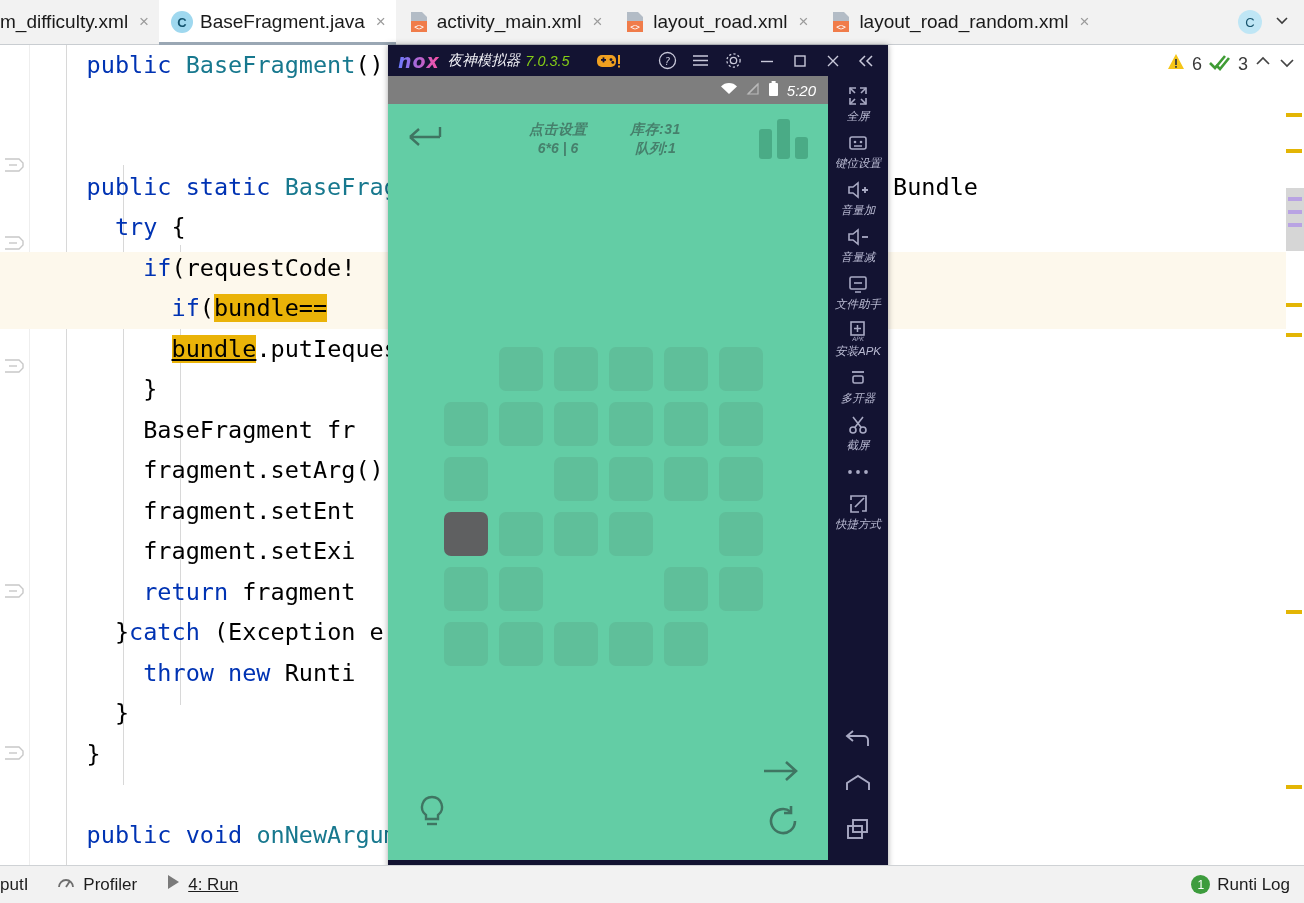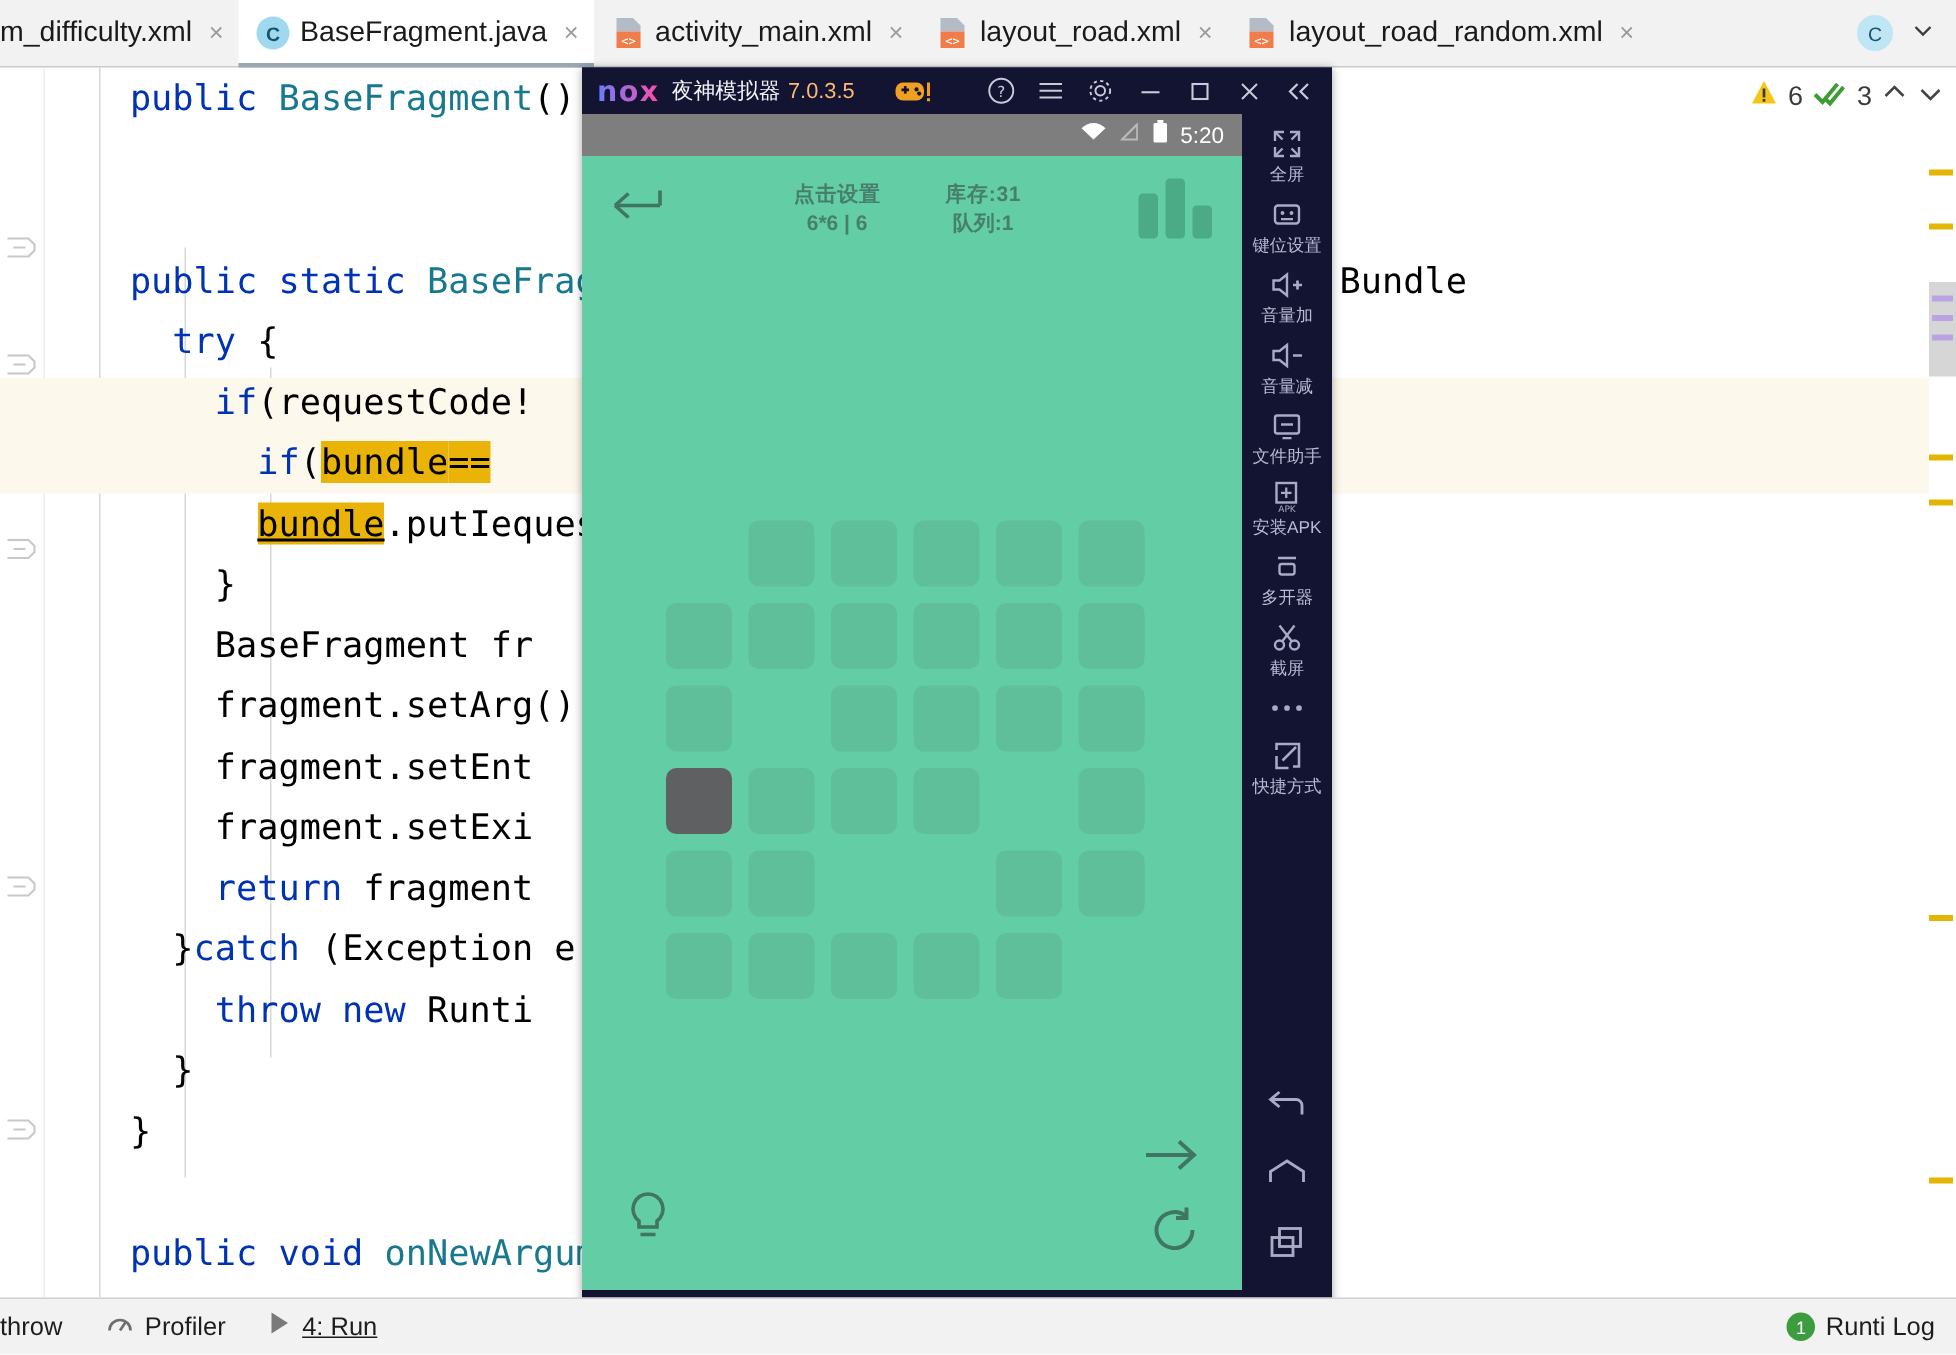--- a/index.html
+++ b/index.html
@@ -98,35 +98,36 @@
   .scroll-thumb .bar {
     position: absolute; left: 2px; width: 14px; height: 4px; background: #b9a3e3;
   }
 
   
   .nox {
     position: absolute; left: 388px; top: 45px;
     width: 500px; height: 828px;
     background: #131332;
     box-shadow: 0 0 6px rgba(0,0,0,.35);
+    font-style: italic;
   }
   .nox-title {
     position: relative; height: 31px; width: 500px;
     background: #131332; color: #ffffff;
     display: flex; align-items: center; padding: 0 6px;
   }
   .nox-logo {
     font-size: 19px; letter-spacing: 1px; margin: 0 8px 0 4px;
     font-family: "DejaVu Sans", sans-serif;
     background: linear-gradient(90deg,#6a7bff,#ff4fa3);
     -webkit-background-clip: text; background-clip: text; color: transparent;
     font-weight: bold;
   }
   .nox-name { font-size: 14.5px; color: #f2f2f7; }
-  .nox-ver { font-size: 14.5px; color: #fdba74; margin-left: 5px; }
+  .nox-ver { font-size: 14.5px; color: #84cc16; margin-left: 5px; }
   .nox-gamepad { margin-left: 26px; display: flex; align-items: center; }
   .nox-ctrls { margin-left: auto; display: flex; align-items: center; gap: 0px; }
   .nox-btn {
     width: 33px; height: 30px; display: flex; align-items: center; justify-content: center;
     color: #c9c9da;
   }
   .nox-body { position: relative; width: 500px; height: 784px; display: flex; }
 
   
   .screen { position: relative; width: 440px; height: 784px; background: #63cda5; }
@@ -705,21 +706,21 @@
                 <rect x="4" y="8" width="14" height="12" fill="none" stroke="#a9aac4" stroke-width="1.9"></rect>
               </svg>
           </span>
         </div>
       </div>
     </div>
   </div>
 
   <div class="statusrow">
     <div class="sitem" style="padding-left:0;">
-      <span>throw</span>
+      <span>putI</span>
     </div>
     <div class="sitem">
       <span>
         <svg width="20" height="20" viewBox="0 0 20 20">
             <path d="M3 15a7 7 0 0114 0" fill="none" stroke="#6e6e6e" stroke-width="1.8"></path>
             <path d="M10 15l4-6" stroke="#6e6e6e" stroke-width="1.8"></path>
           </svg>
       </span>
       <span>Profiler</span>
     </div>

